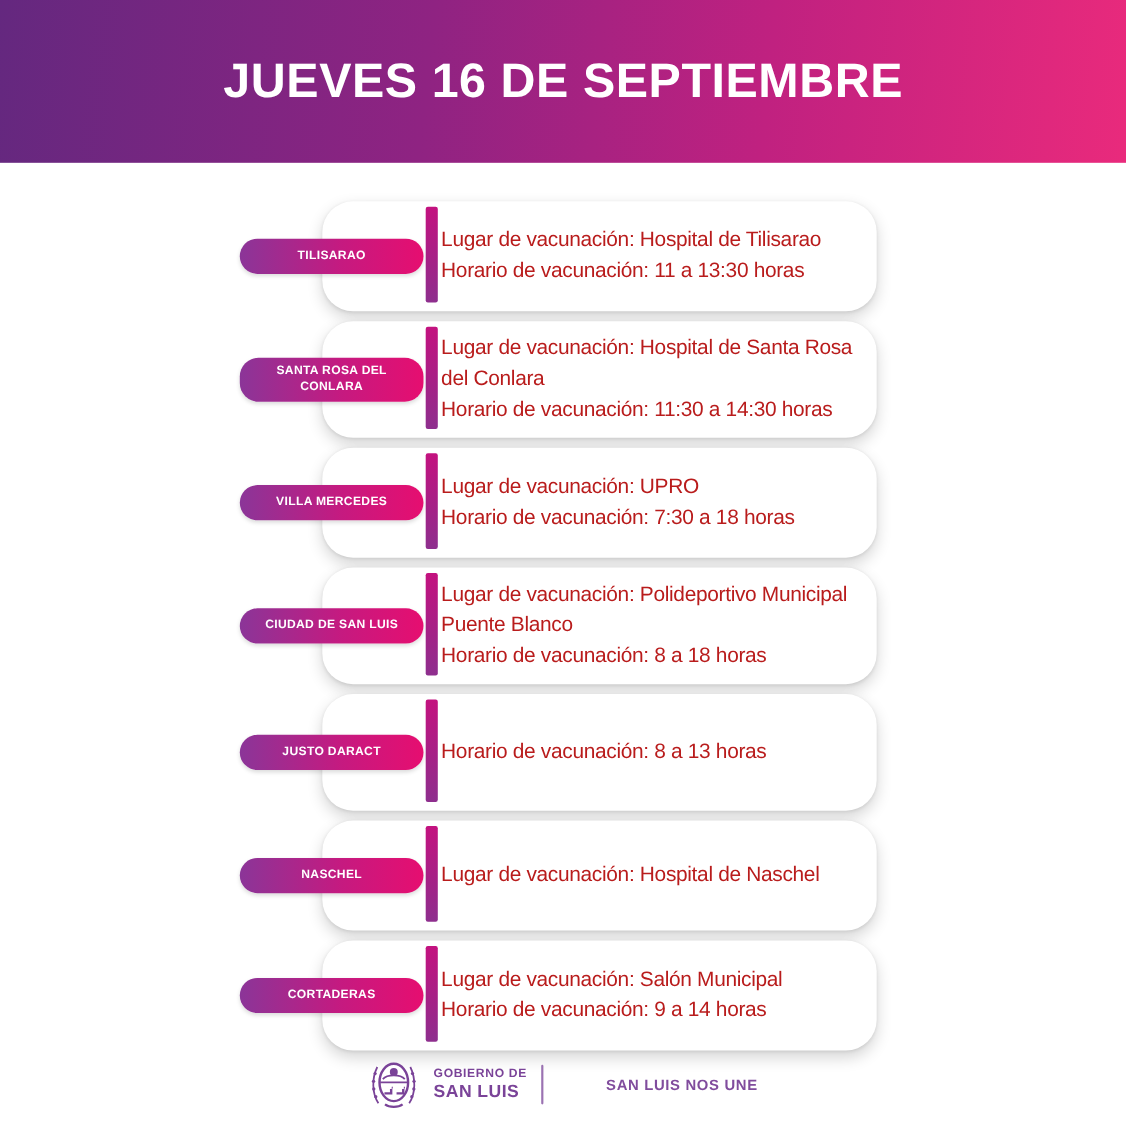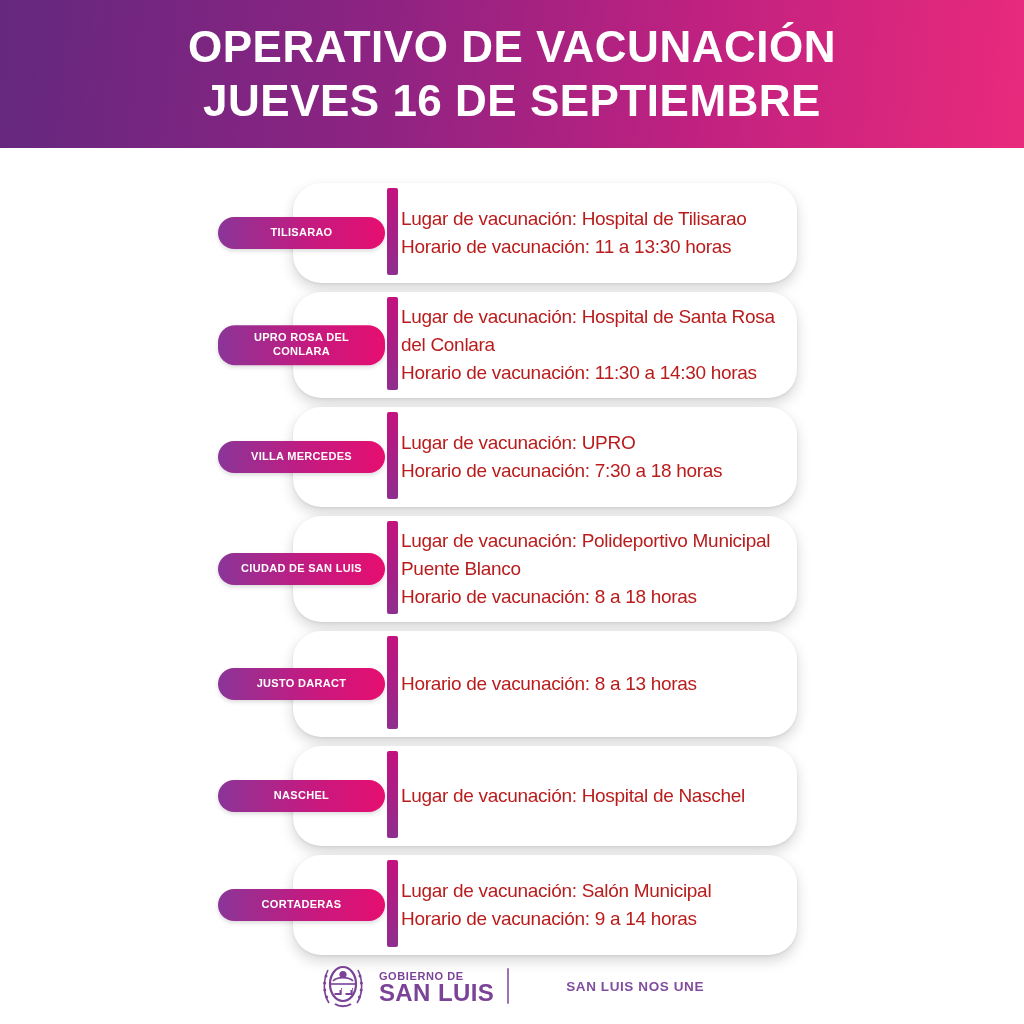--- a/index.html
+++ b/index.html
@@ -113,21 +113,21 @@
     color: #7a4398;
   }
   .gov-block { display: flex; flex-direction: column; justify-content: center; }
   .gov-small {
     font-size: 11px;
     font-weight: bold;
     letter-spacing: 0.6px;
     line-height: 12px;
   }
   .gov-big {
-    font-size: 24px;
+    font-size: 16px;
     font-weight: bold;
     letter-spacing: 0.4px;
     line-height: 21px;
   }
   .footer-divider {
     width: 2px;
     height: 36px;
     background: #7a4398;
     opacity: 0.75;
     border-radius: 1px;
@@ -140,42 +140,41 @@
     margin-left: 44px;
   }
   .emblem { display: block; }
 </style>
 </head>
 <body>
 
 <div class="poster">
 
   <div class="header">
-    <div class="header-line">OPERATIVO DE VACUNACIÓN</div>
     <div class="header-line">JUEVES 16 DE SEPTIEMBRE</div>
   </div>
 
   <div class="rows">
 
     <div class="row">
       <div class="badge">
         <span>TILISARAO</span>
       </div>
       <div class="card">
         <div class="accent-bar"></div>
         <div class="card-text">
           <div>Lugar de vacunación: Hospital de Tilisarao</div>
           <div>Horario de vacunación: 11 a 13:30 horas</div>
         </div>
       </div>
     </div>
 
     <div class="row">
       <div class="badge">
-        <span>UPRO ROSA DEL CONLARA</span>
+        <span>SANTA ROSA DEL CONLARA</span>
       </div>
       <div class="card tall">
         <div class="accent-bar"></div>
         <div class="card-text">
           <div>Lugar de vacunación: Hospital de Santa Rosa del Conlara</div>
           <div>Horario de vacunación: 11:30 a 14:30 horas</div>
         </div>
       </div>
     </div>
 

